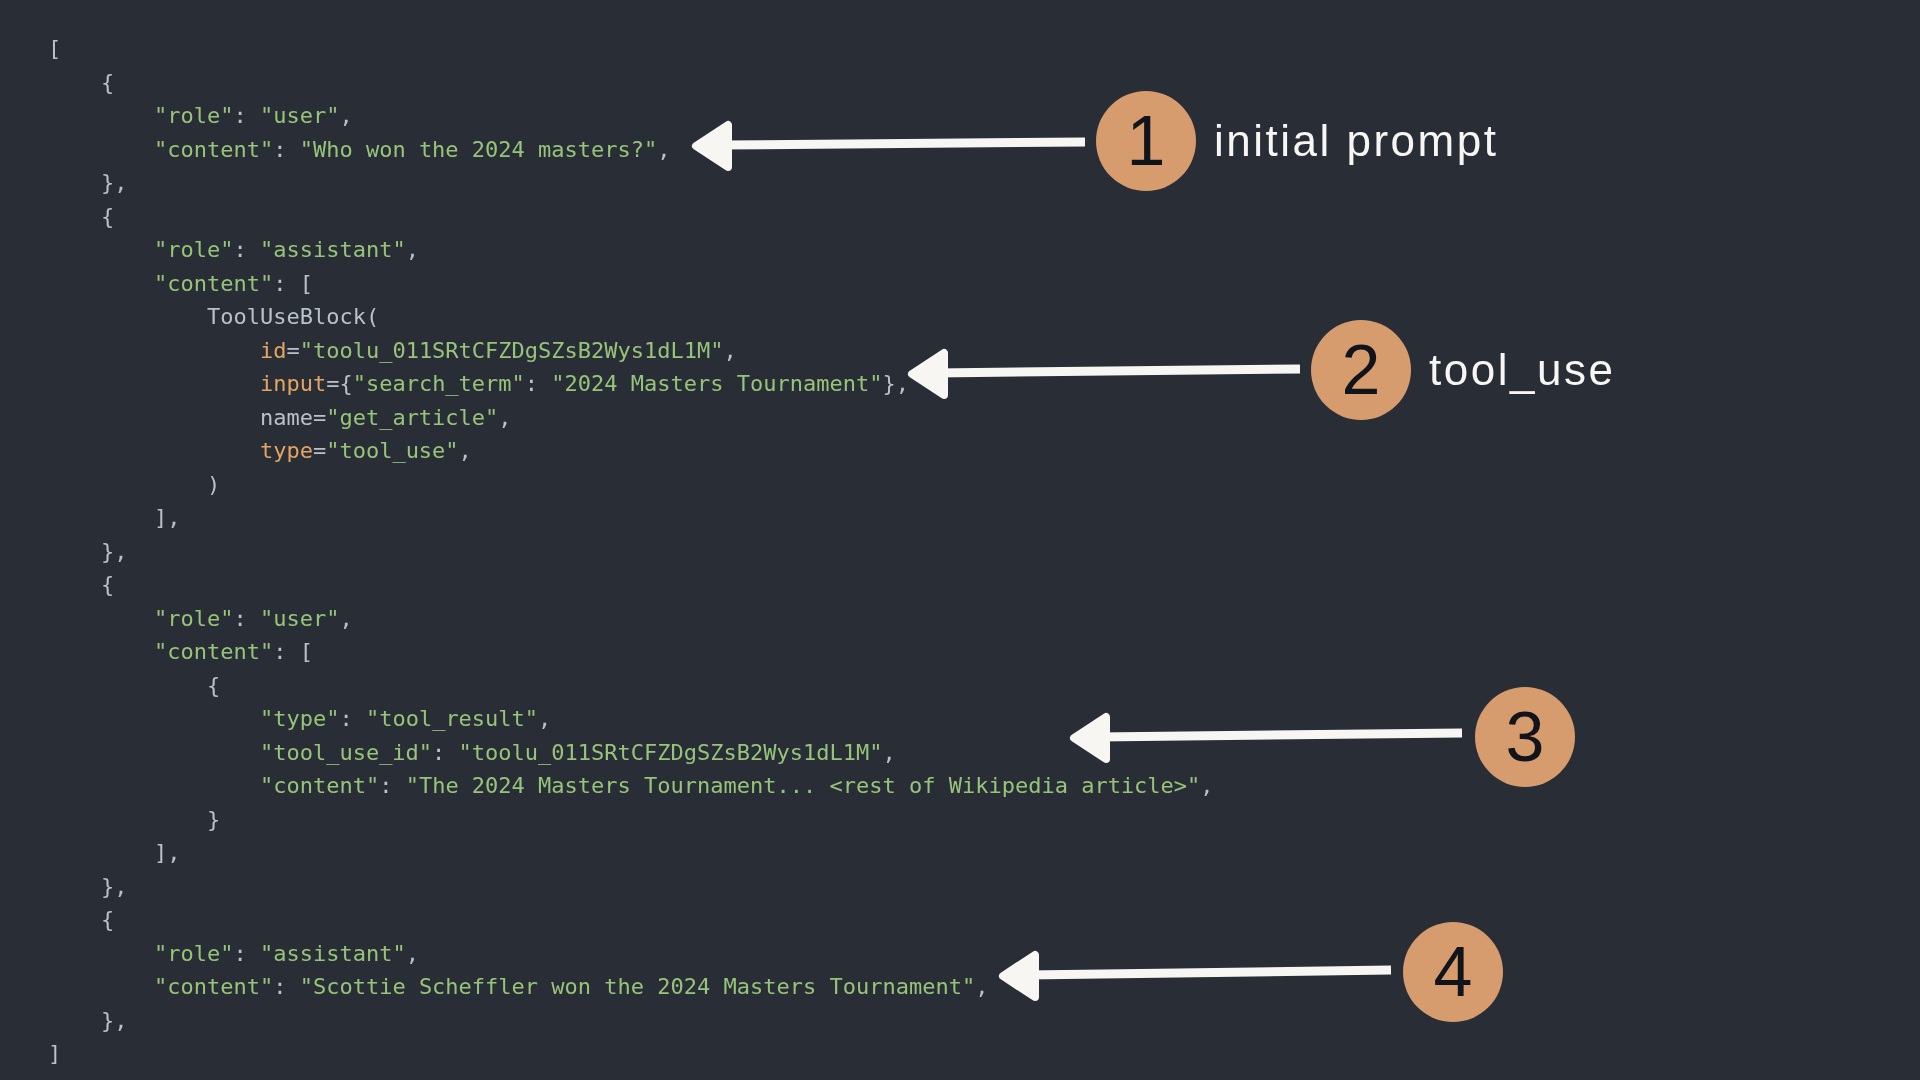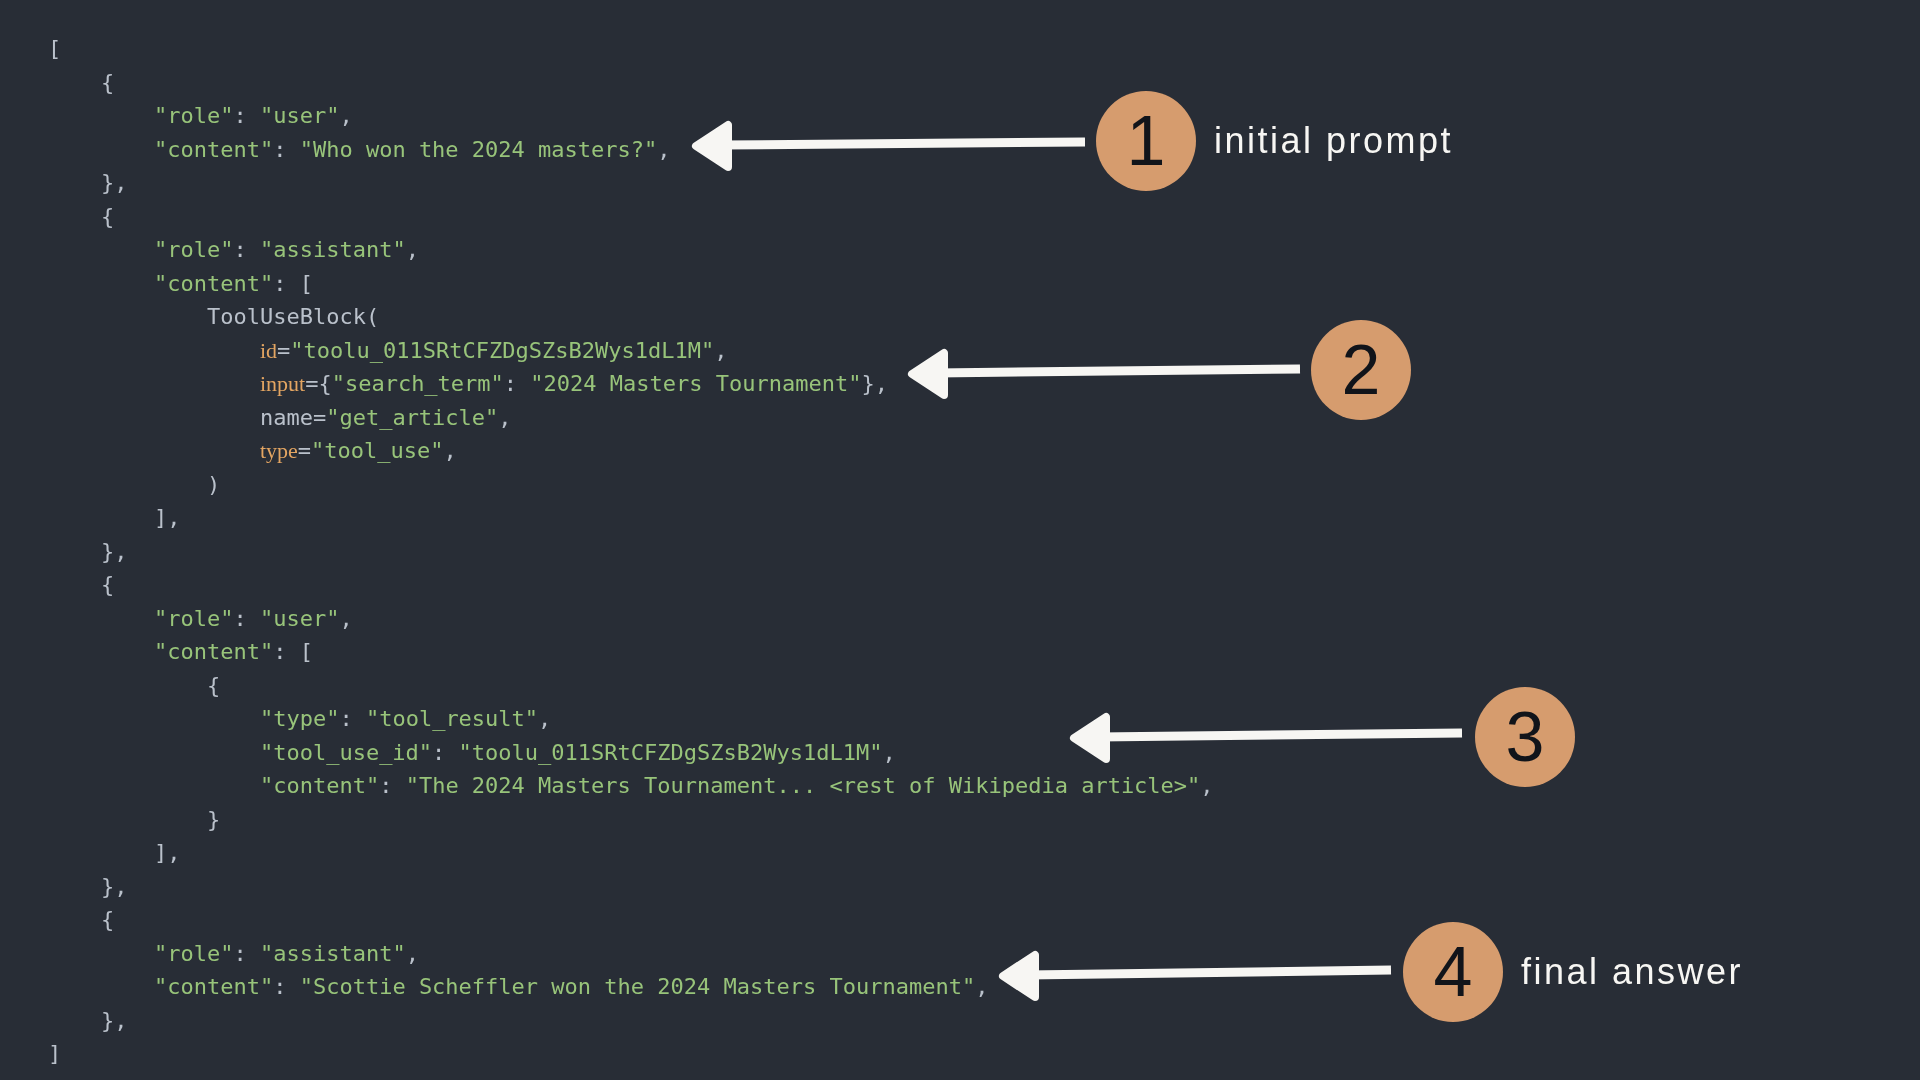--- a/index.html
+++ b/index.html
@@ -29,21 +29,21 @@
     left: 48px; top: 32px;
     margin: 0;
     font-family: "DejaVu Sans Mono", monospace;
     font-size: 22px;
     line-height: 33.5px;
     color: var(--code-plain);
   }
   .code-line { white-space: pre; height: 33.5px; }
   .tok-p { color: var(--code-plain); }
   .tok-s { color: var(--code-string); }
-  .tok-k { color: var(--code-keyword); font-family: Liberation Serif, serif; }
+  .tok-k { color: var(--code-keyword); }
   
   .annotation {
     position: absolute;
     display: flex;
     align-items: center;
   }
   .circle {
     width: 100px; height: 100px;
     border-radius: 50%;
     background: var(--circle-fill);
@@ -53,21 +53,21 @@
     flex: 0 0 auto;
   }
   .circle-num {
     font-family: "Liberation Sans", sans-serif;
     font-size: 70px;
     line-height: 1;
     color: var(--circle-number);
   }
   .ann-label {
     font-family: "Liberation Sans", sans-serif;
-    font-size: 36px;
+    font-size: 44px;
     letter-spacing: 2.5px;
     color: var(--label-text);
     white-space: nowrap;
     margin-left: 18px;
   }
   .ann-1 { left: 1096px; top: 91px; }
   .ann-2 { left: 1311px; top: 320px; }
   .ann-3 { left: 1475px; top: 687px; }
   .ann-4 { left: 1403px; top: 922px; }
   
@@ -118,28 +118,28 @@
     <div class="circle">
       <span class="circle-num">1</span>
     </div>
     <span class="ann-label">initial prompt</span>
   </div>
 
   <div class="annotation ann-2">
     <div class="circle">
       <span class="circle-num">2</span>
     </div>
+    <span class="ann-label">tool_use</span>
   </div>
 
   <div class="annotation ann-3">
     <div class="circle">
       <span class="circle-num">3</span>
     </div>
   </div>
 
   <div class="annotation ann-4">
     <div class="circle">
       <span class="circle-num">4</span>
     </div>
-    <span class="ann-label">final answer</span>
   </div>
 
 </div>
 
 </body></html>

